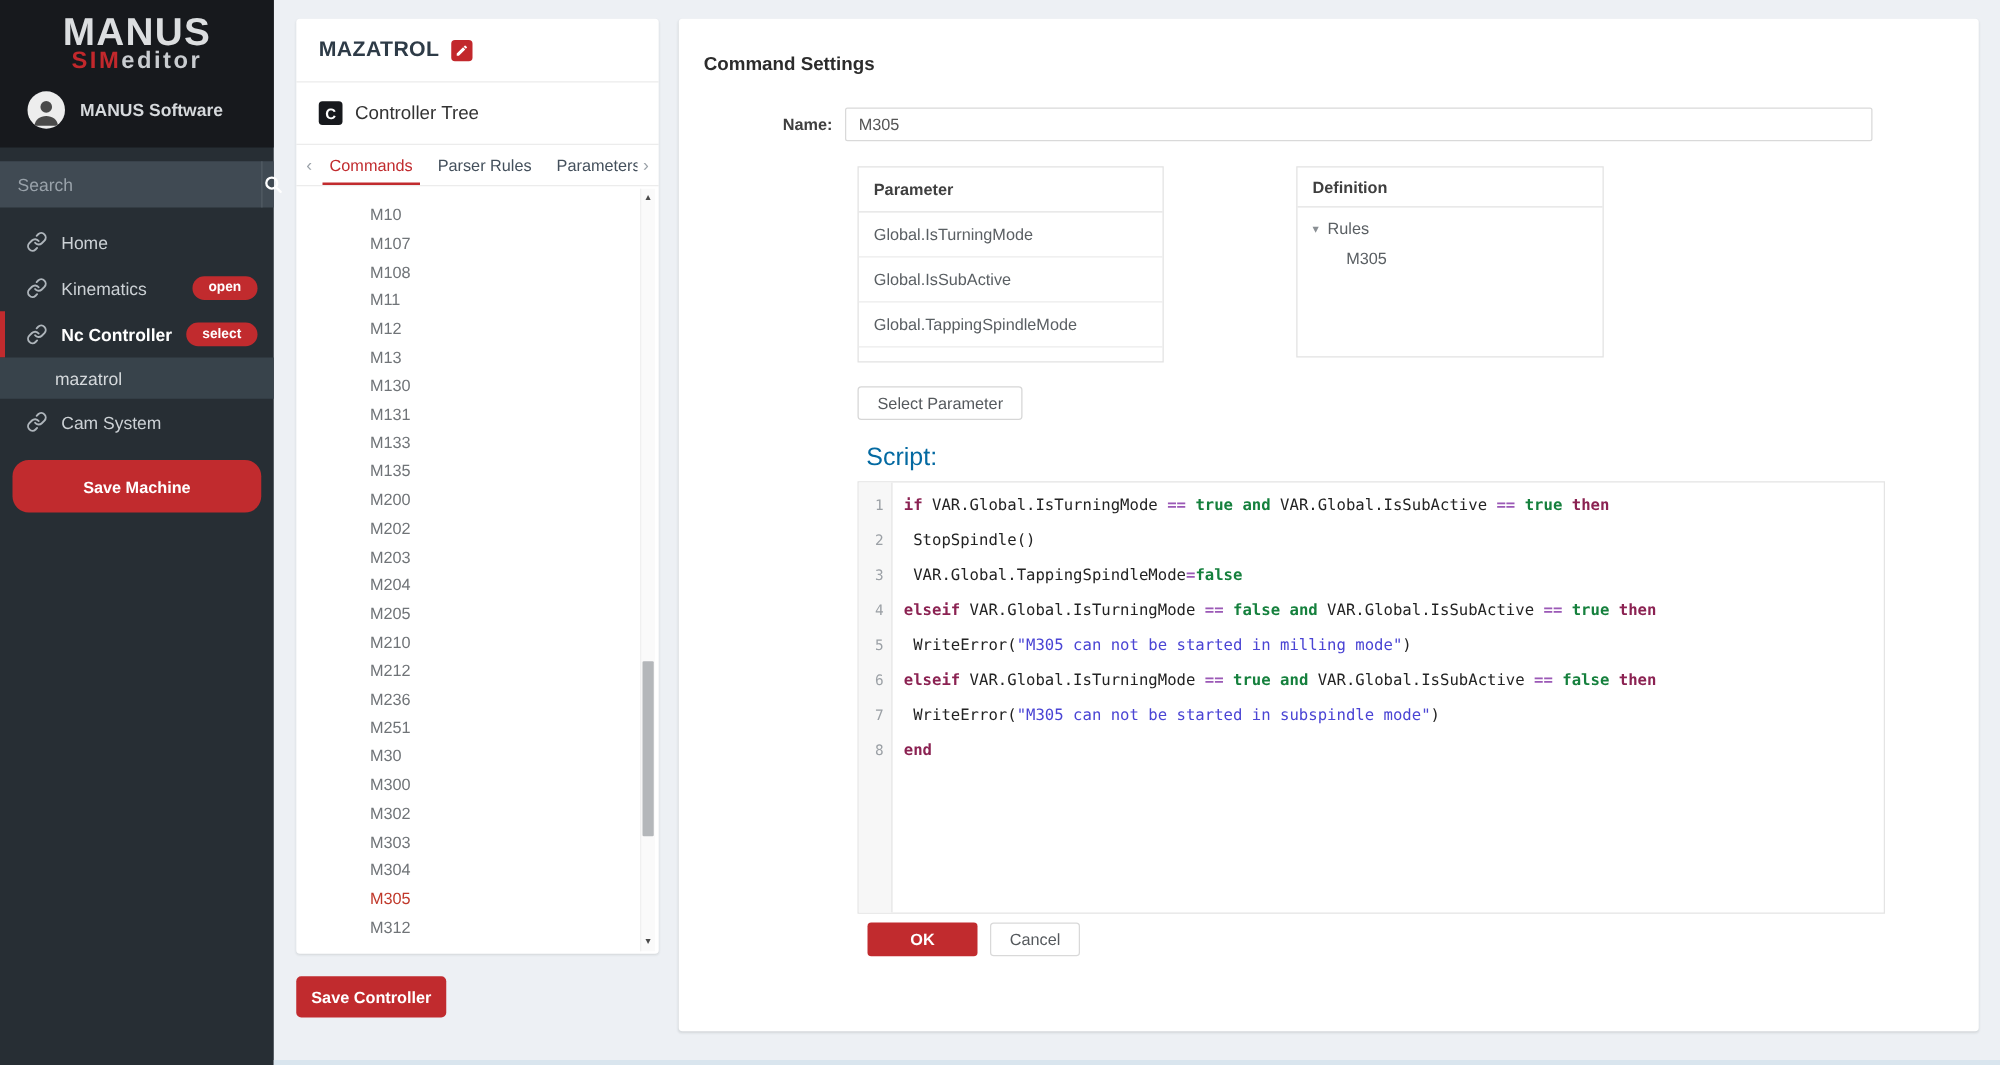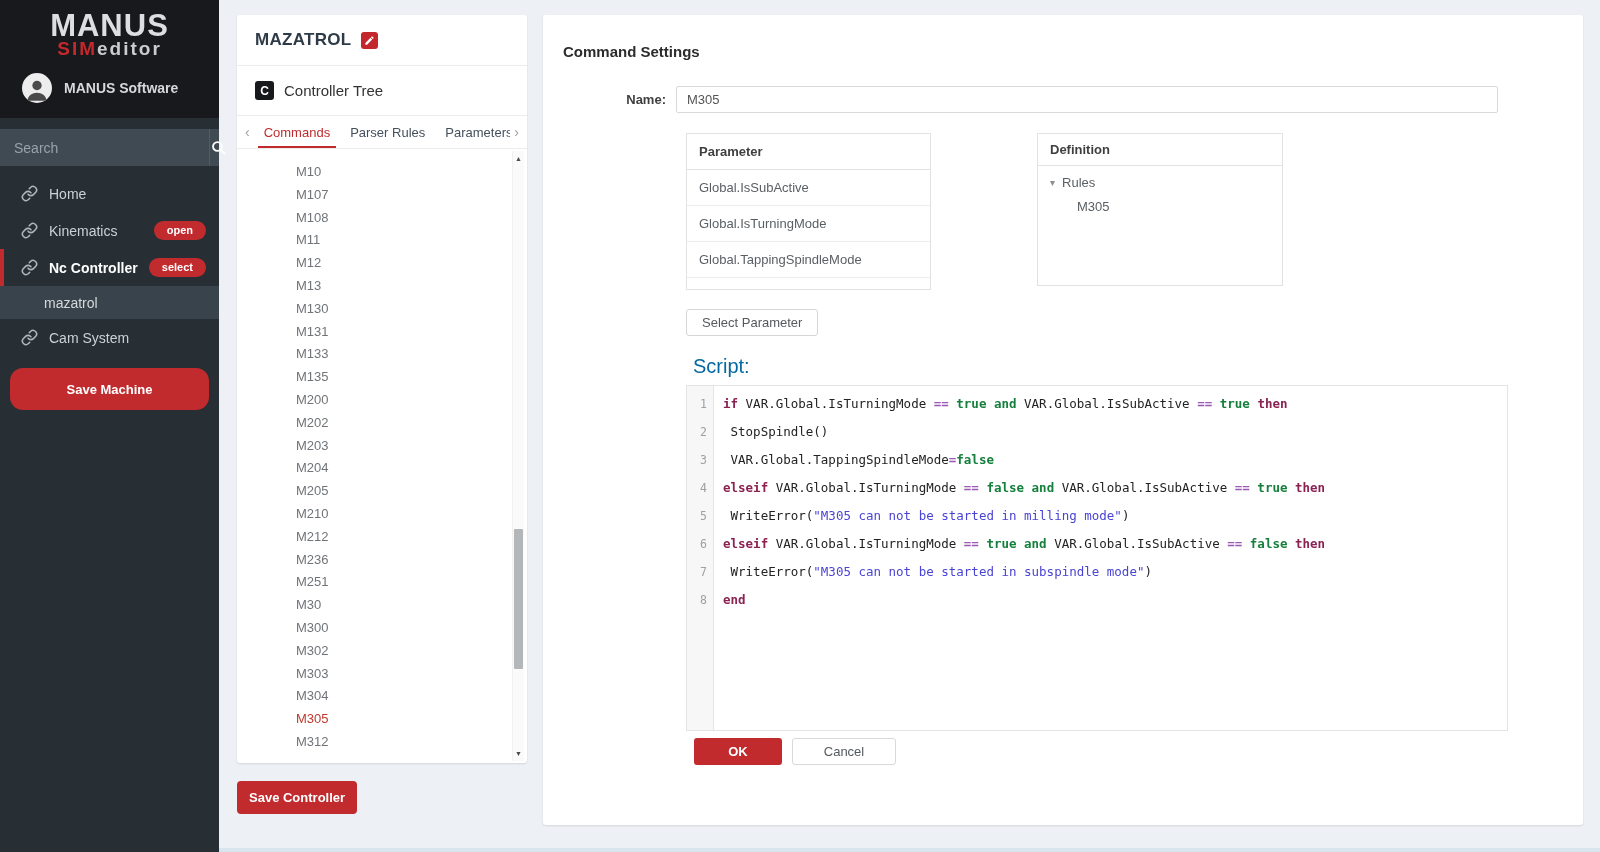--- a/index.html
+++ b/index.html
@@ -78,21 +78,21 @@
   .code-line { position: relative; display: flex; height: 28px; line-height: 28px; }
   .ln { flex: 0 0 27px; width: 27px; text-align: right; padding-right: 7px; font-family: "DejaVu Sans Mono", monospace; font-size: 11.5px; color: #9ca1a6; position: relative; }
   .code { padding-left: 9px; font-family: "DejaVu Sans Mono", monospace; font-size: 12.5px; white-space: pre; color: #222; }
   .tk-k { color: #8b2252; font-weight: bold; }
   .tk-b { color: #15803d; font-weight: bold; }
   .tk-o { color: #9b59b6; font-weight: bold; }
   .tk-s { color: #4a44d4; }
   .tk-p { color: #232323; }
   .actions { margin: 7px 0 0 151px; display: flex; gap: 10px; }
   .btn-ok { width: 88px; height: 27px; background: #c12b2e; color: #fff; border: none; border-radius: 3px; font-size: 13px; font-weight: 700; cursor: pointer; font-family: inherit; }
-  .btn-cancel { width: 104px; height: 27px; background: #fff; color: #55595d; border: 1px solid #d9d9d9; border-radius: 3px; font-size: 13px; cursor: pointer; font-family: inherit; }
+  .btn-cancel { width: 72px; height: 27px; background: #fff; color: #55595d; border: 1px solid #d9d9d9; border-radius: 3px; font-size: 13px; cursor: pointer; font-family: inherit; }
   .bottom-strip { position: absolute; left: 219px; right: 0; bottom: 0; height: 4px; background: #d9e5ee; }
 </style>
 </head>
 <body>
 
 <div class="app">
 
   <aside class="sidebar">
     <div class="side-top">
       <div class="logo">
@@ -219,22 +219,22 @@
   <main class="main-card">
     <h1 class="main-title">Command Settings</h1>
     <div class="name-row">
       <label class="name-label">Name:</label>
       <input class="name-input" value="M305" style="">
     </div>
     <div class="pd-row">
       <div class="param-table">
         <div class="pt-header">Parameter</div>
         <div id="paramrows">
+            <div class="pt-row">Global.IsTurningMode</div>
             <div class="pt-row">Global.IsSubActive</div>
-            <div class="pt-row">Global.IsTurningMode</div>
             <div class="pt-row">Global.TappingSpindleMode</div>
           </div>
         <div class="pt-empty"></div>
       </div>
       <div class="def-box">
         <div class="def-header">Definition</div>
         <div class="def-tree">
           <div class="def-root">
             <span class="caret">▾</span>
             <span>Rules</span>

